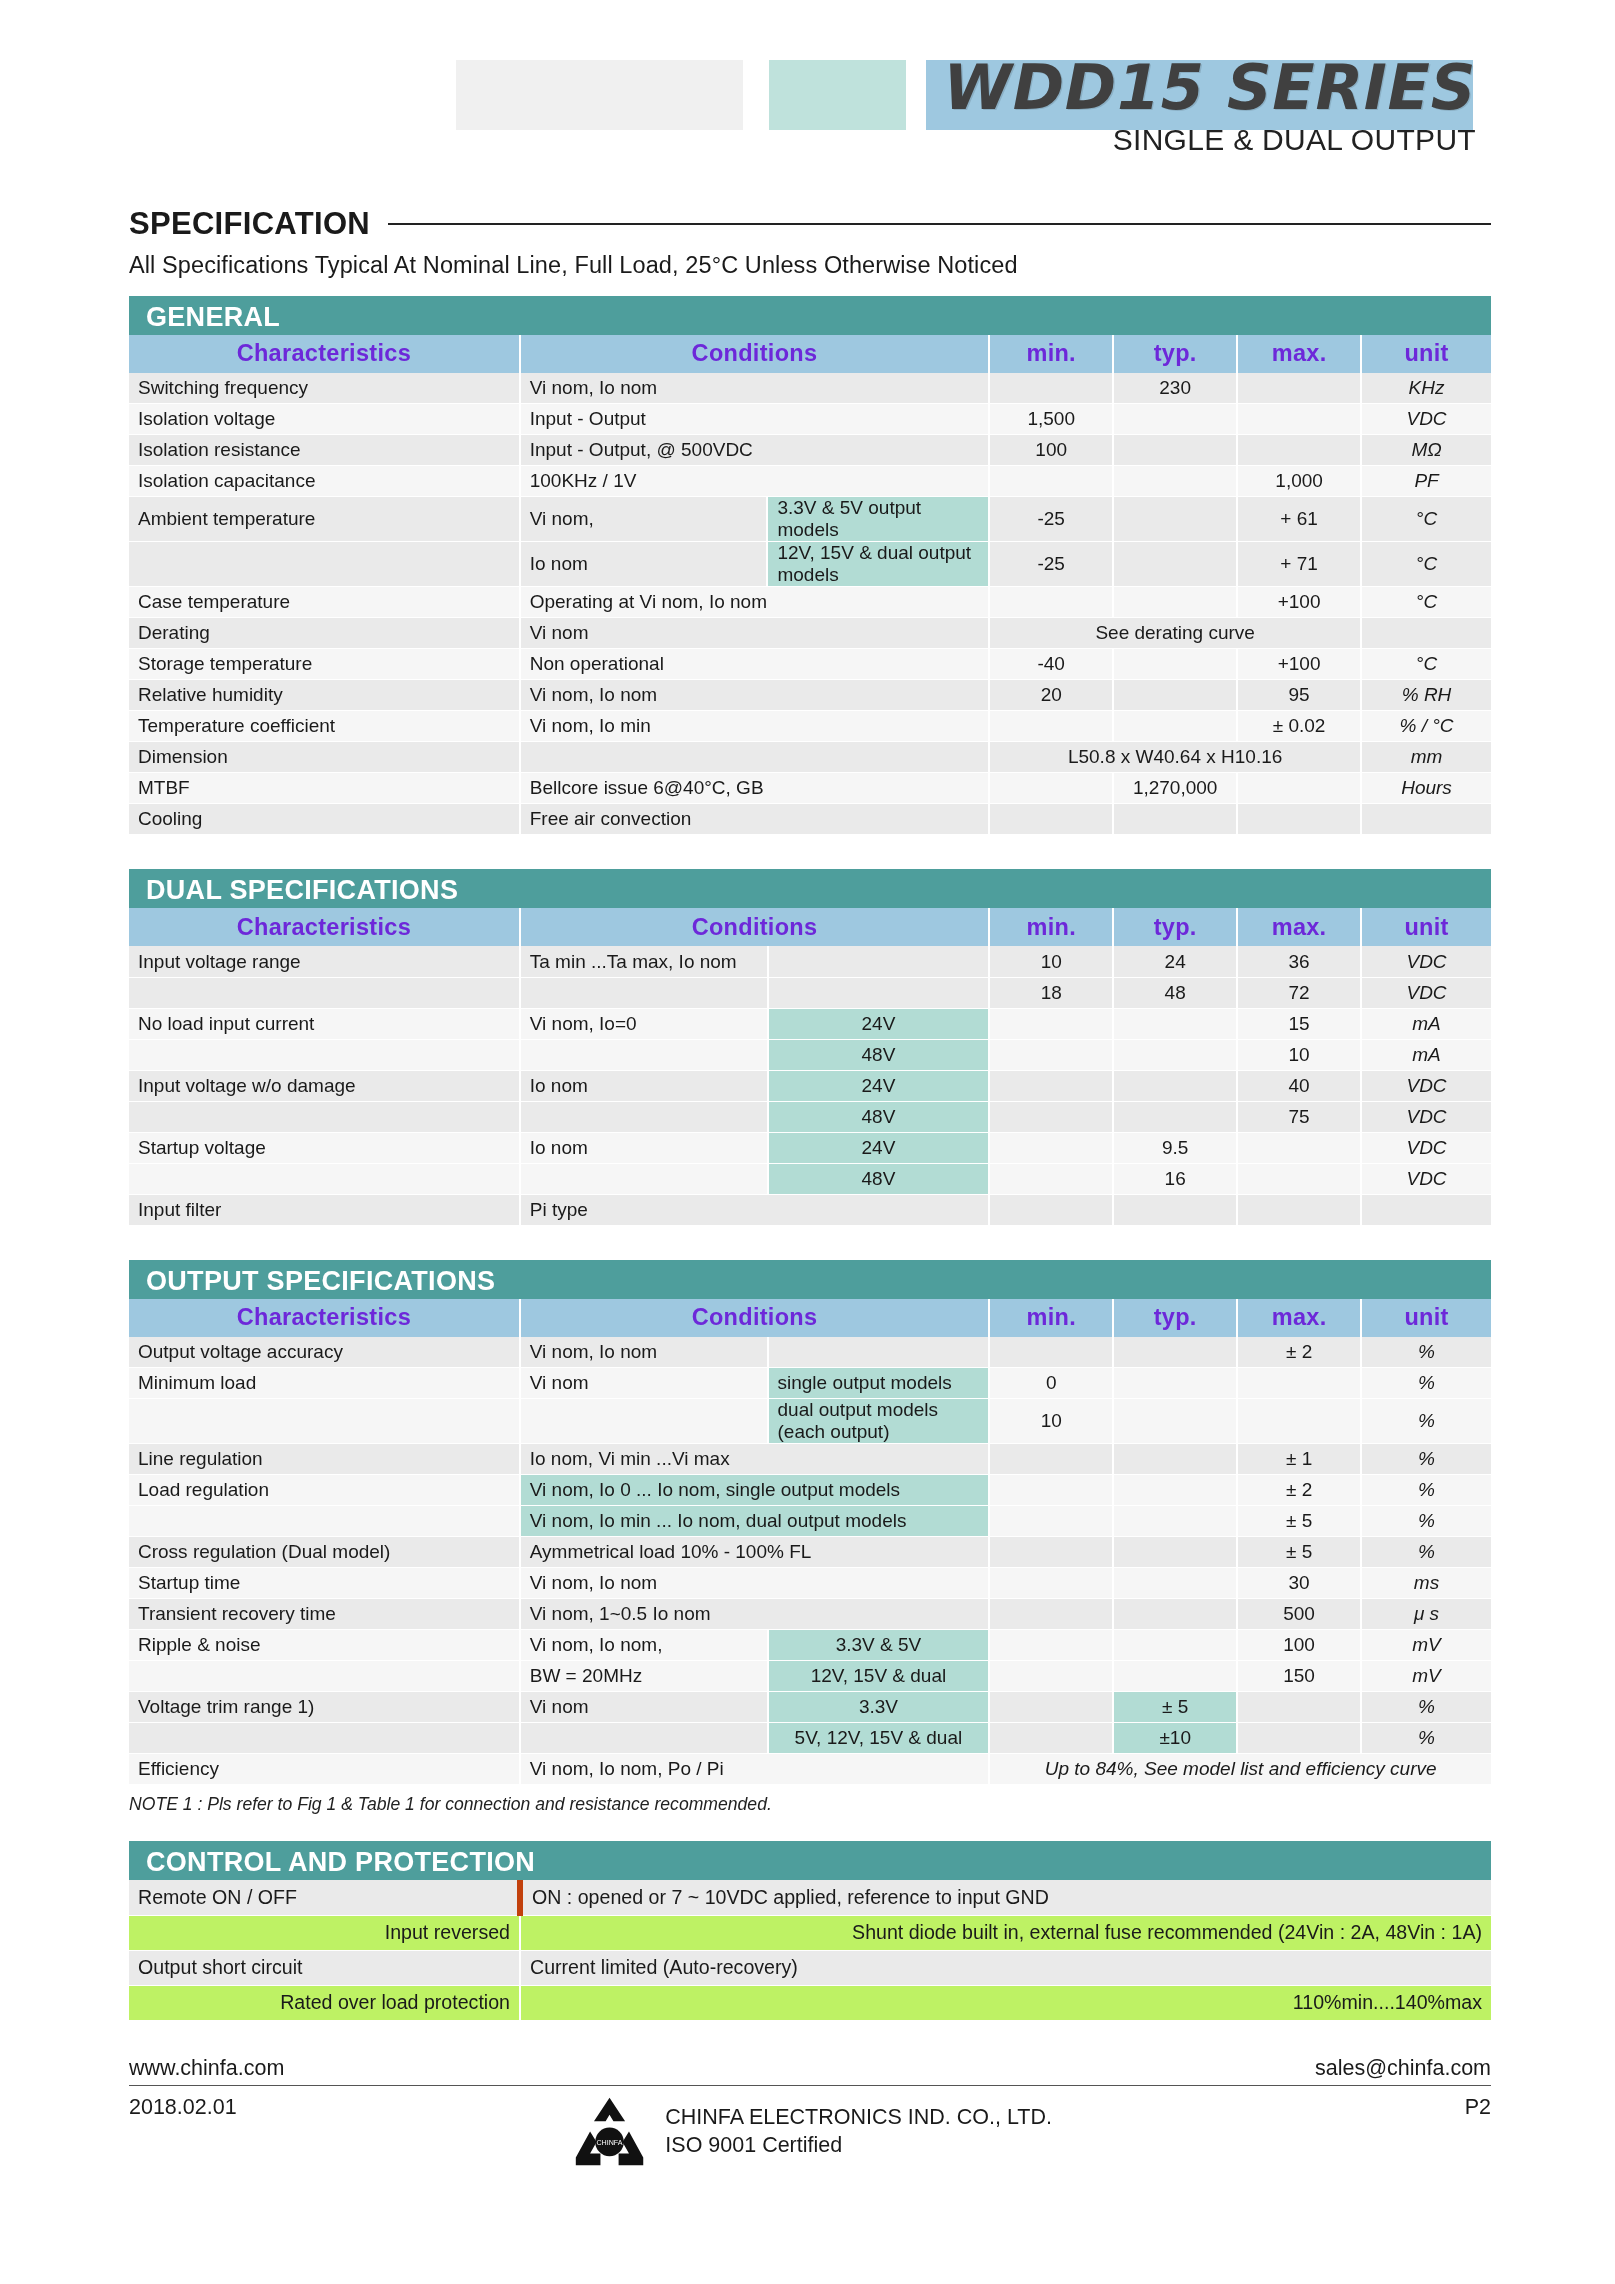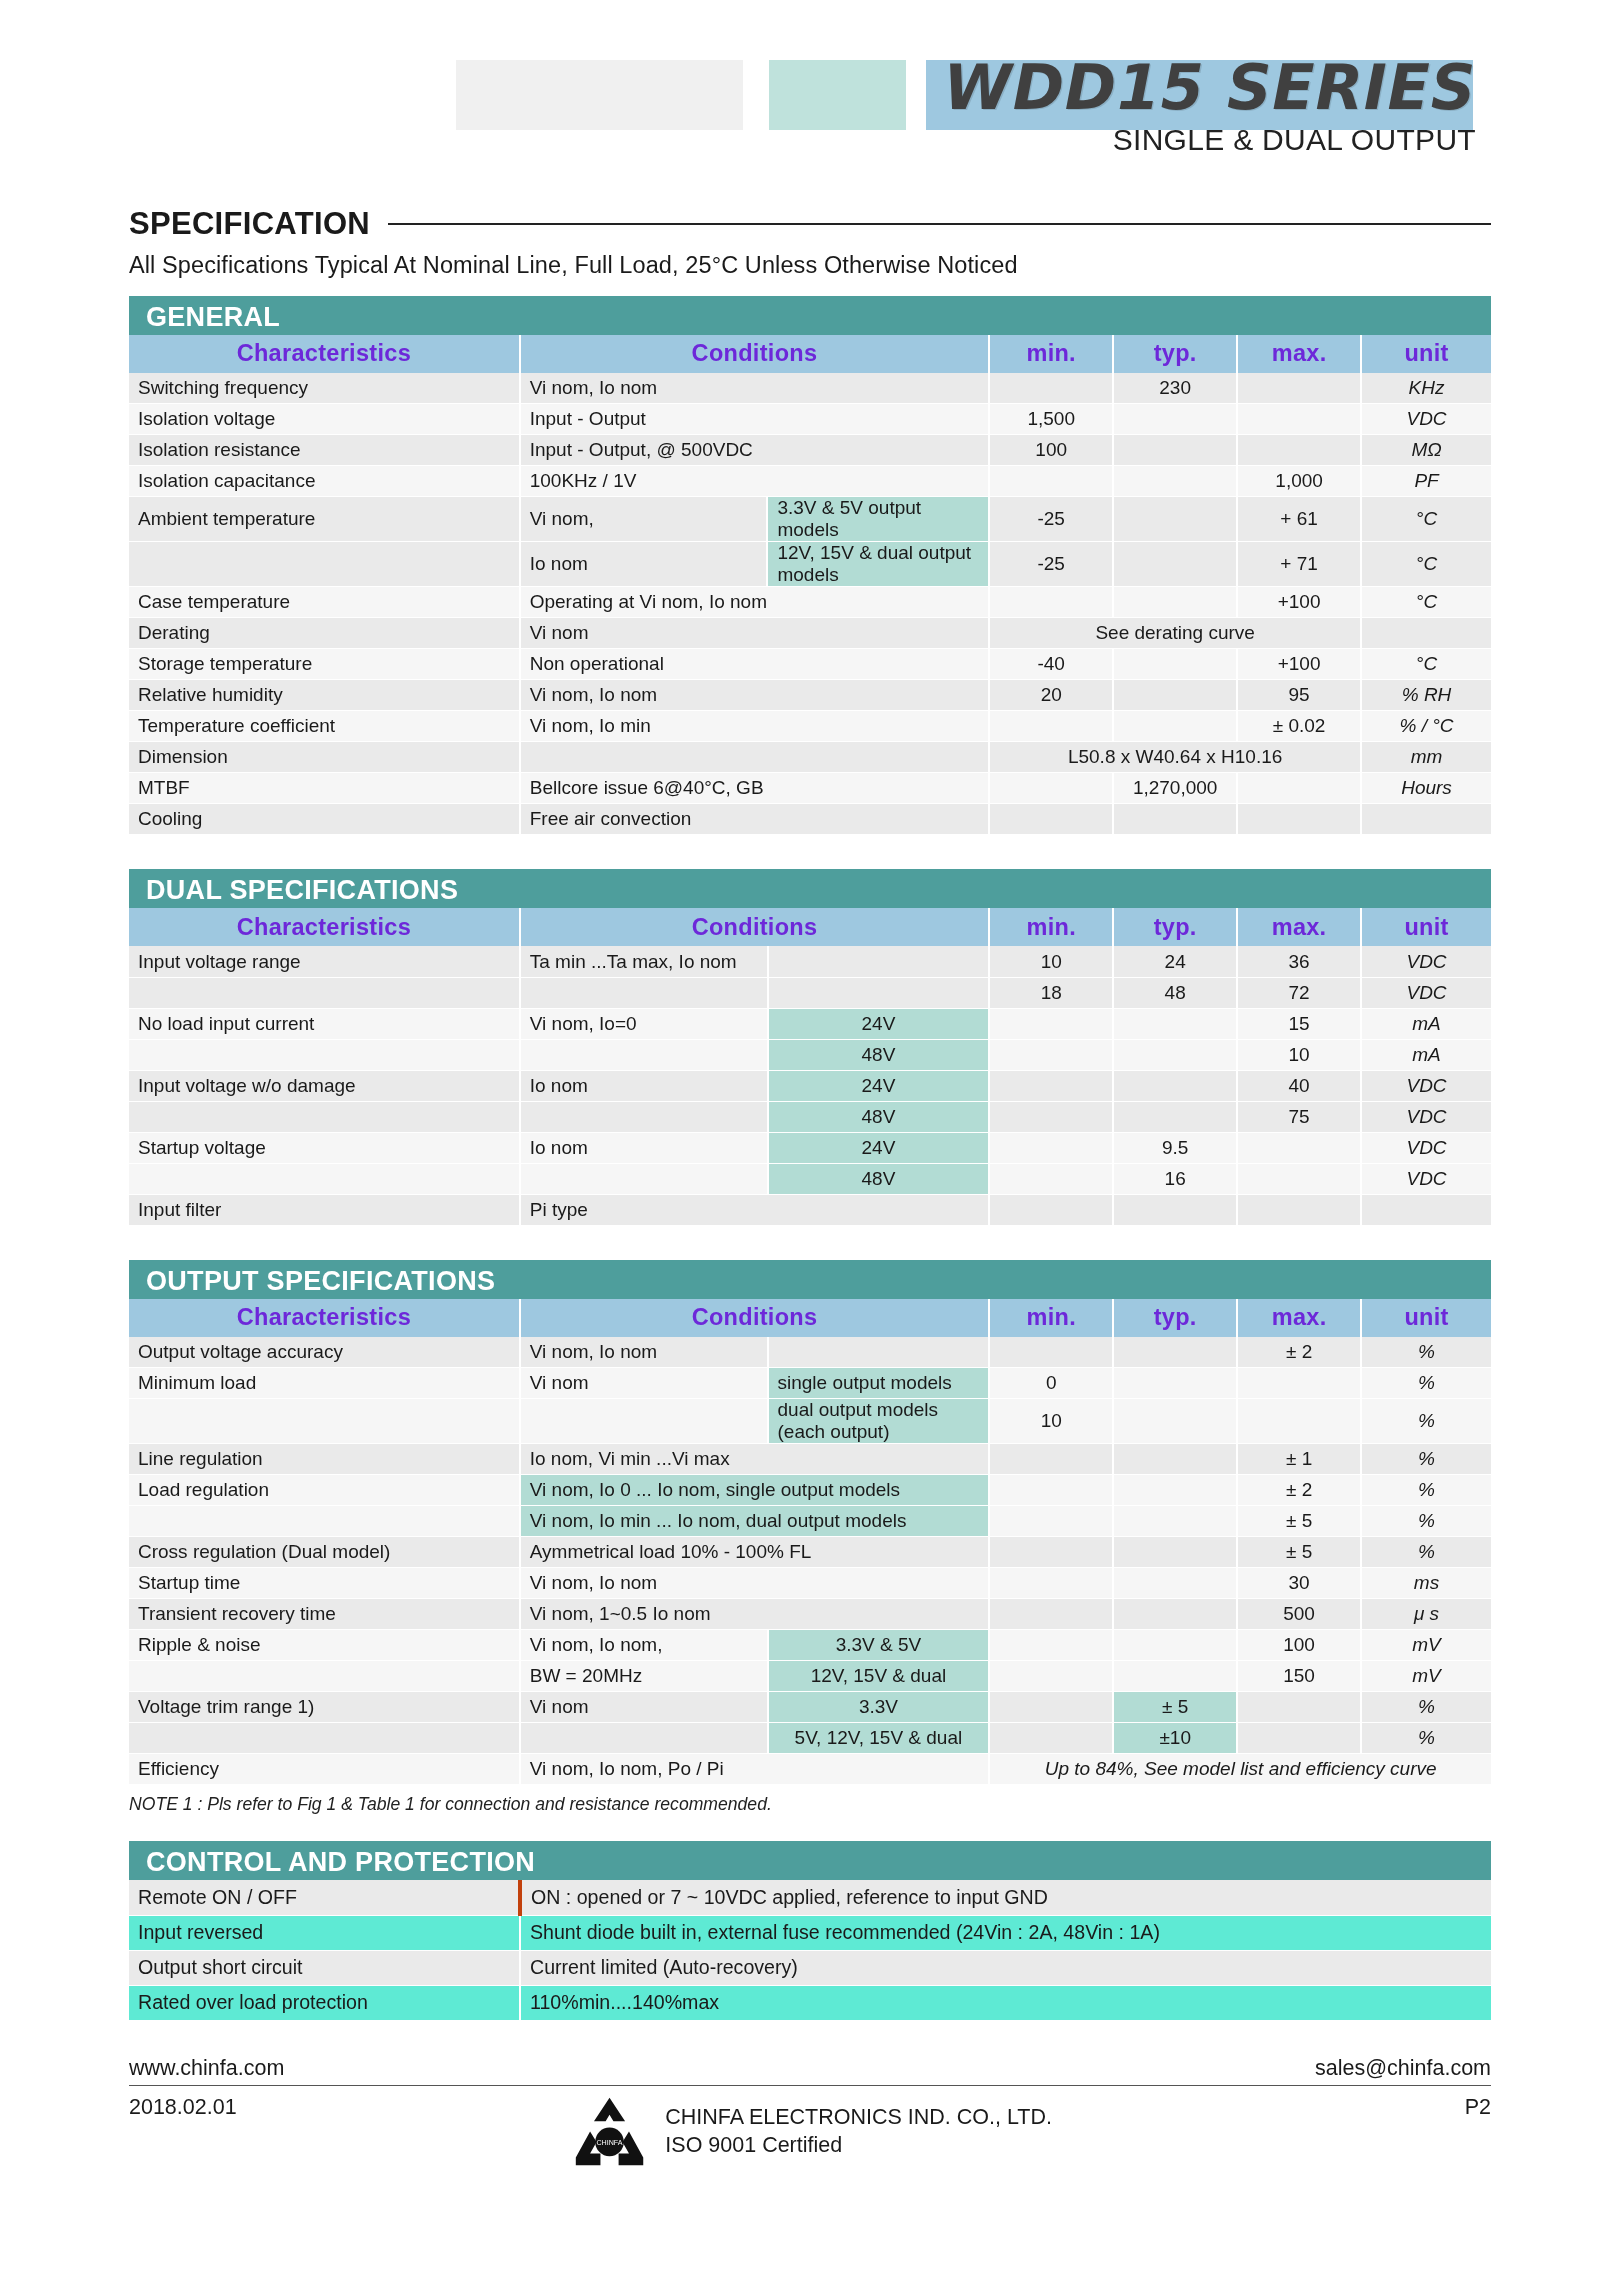--- a/index.html
+++ b/index.html
@@ -147,21 +147,21 @@
 
   
   .cp td {
     height: 35px;
     border-bottom: 1.3px solid #ffffff;
     padding: 0 9px;
     vertical-align: middle;
     font-size: 19.6px;
   }
   .cp tr.odd td { background: #eaeaea; }
-  .cp tr.even td { background: #5eead4; }
+  .cp tr.even td { background: #bef264; text-align: right; }
 
   
   .footer {
     margin: 35px 129px 0 129px;
     width: 1362px;
   }
   .footer-links {
     display: flex;
     justify-content: space-between;
     font-size: 21.5px;
@@ -572,21 +572,21 @@
     </tbody>
       </table>
   </div>
   <div class="note-line">NOTE 1 : Pls refer to Fig 1 &amp; Table 1 for connection and resistance recommended.</div>
 
   <div class="section" style="margin-top:26px;">
     <div class="section-title">CONTROL AND PROTECTION</div>
     <table class="cp">
       <tbody>
           <tr class="odd">
-        <td class="char" style="width:391px;border-right:4px solid #c2410c;">Remote ON / OFF</td>
+        <td class="char" style="width:391px;border-right:6px solid #c2410c;">Remote ON / OFF</td>
         <td class="l">ON : opened or 7 ~ 10VDC applied, reference to input GND</td>
       </tr>
       <tr class="even">
         <td class="char" style="border-right:2px solid #fff;">Input reversed</td>
         <td class="l">Shunt diode built in, external fuse recommended (24Vin : 2A, 48Vin : 1A)</td>
       </tr>
       <tr class="odd">
         <td class="char" style="border-right:2px solid #fff;">Output short circuit</td>
         <td class="l">Current limited (Auto-recovery)</td>
       </tr>

